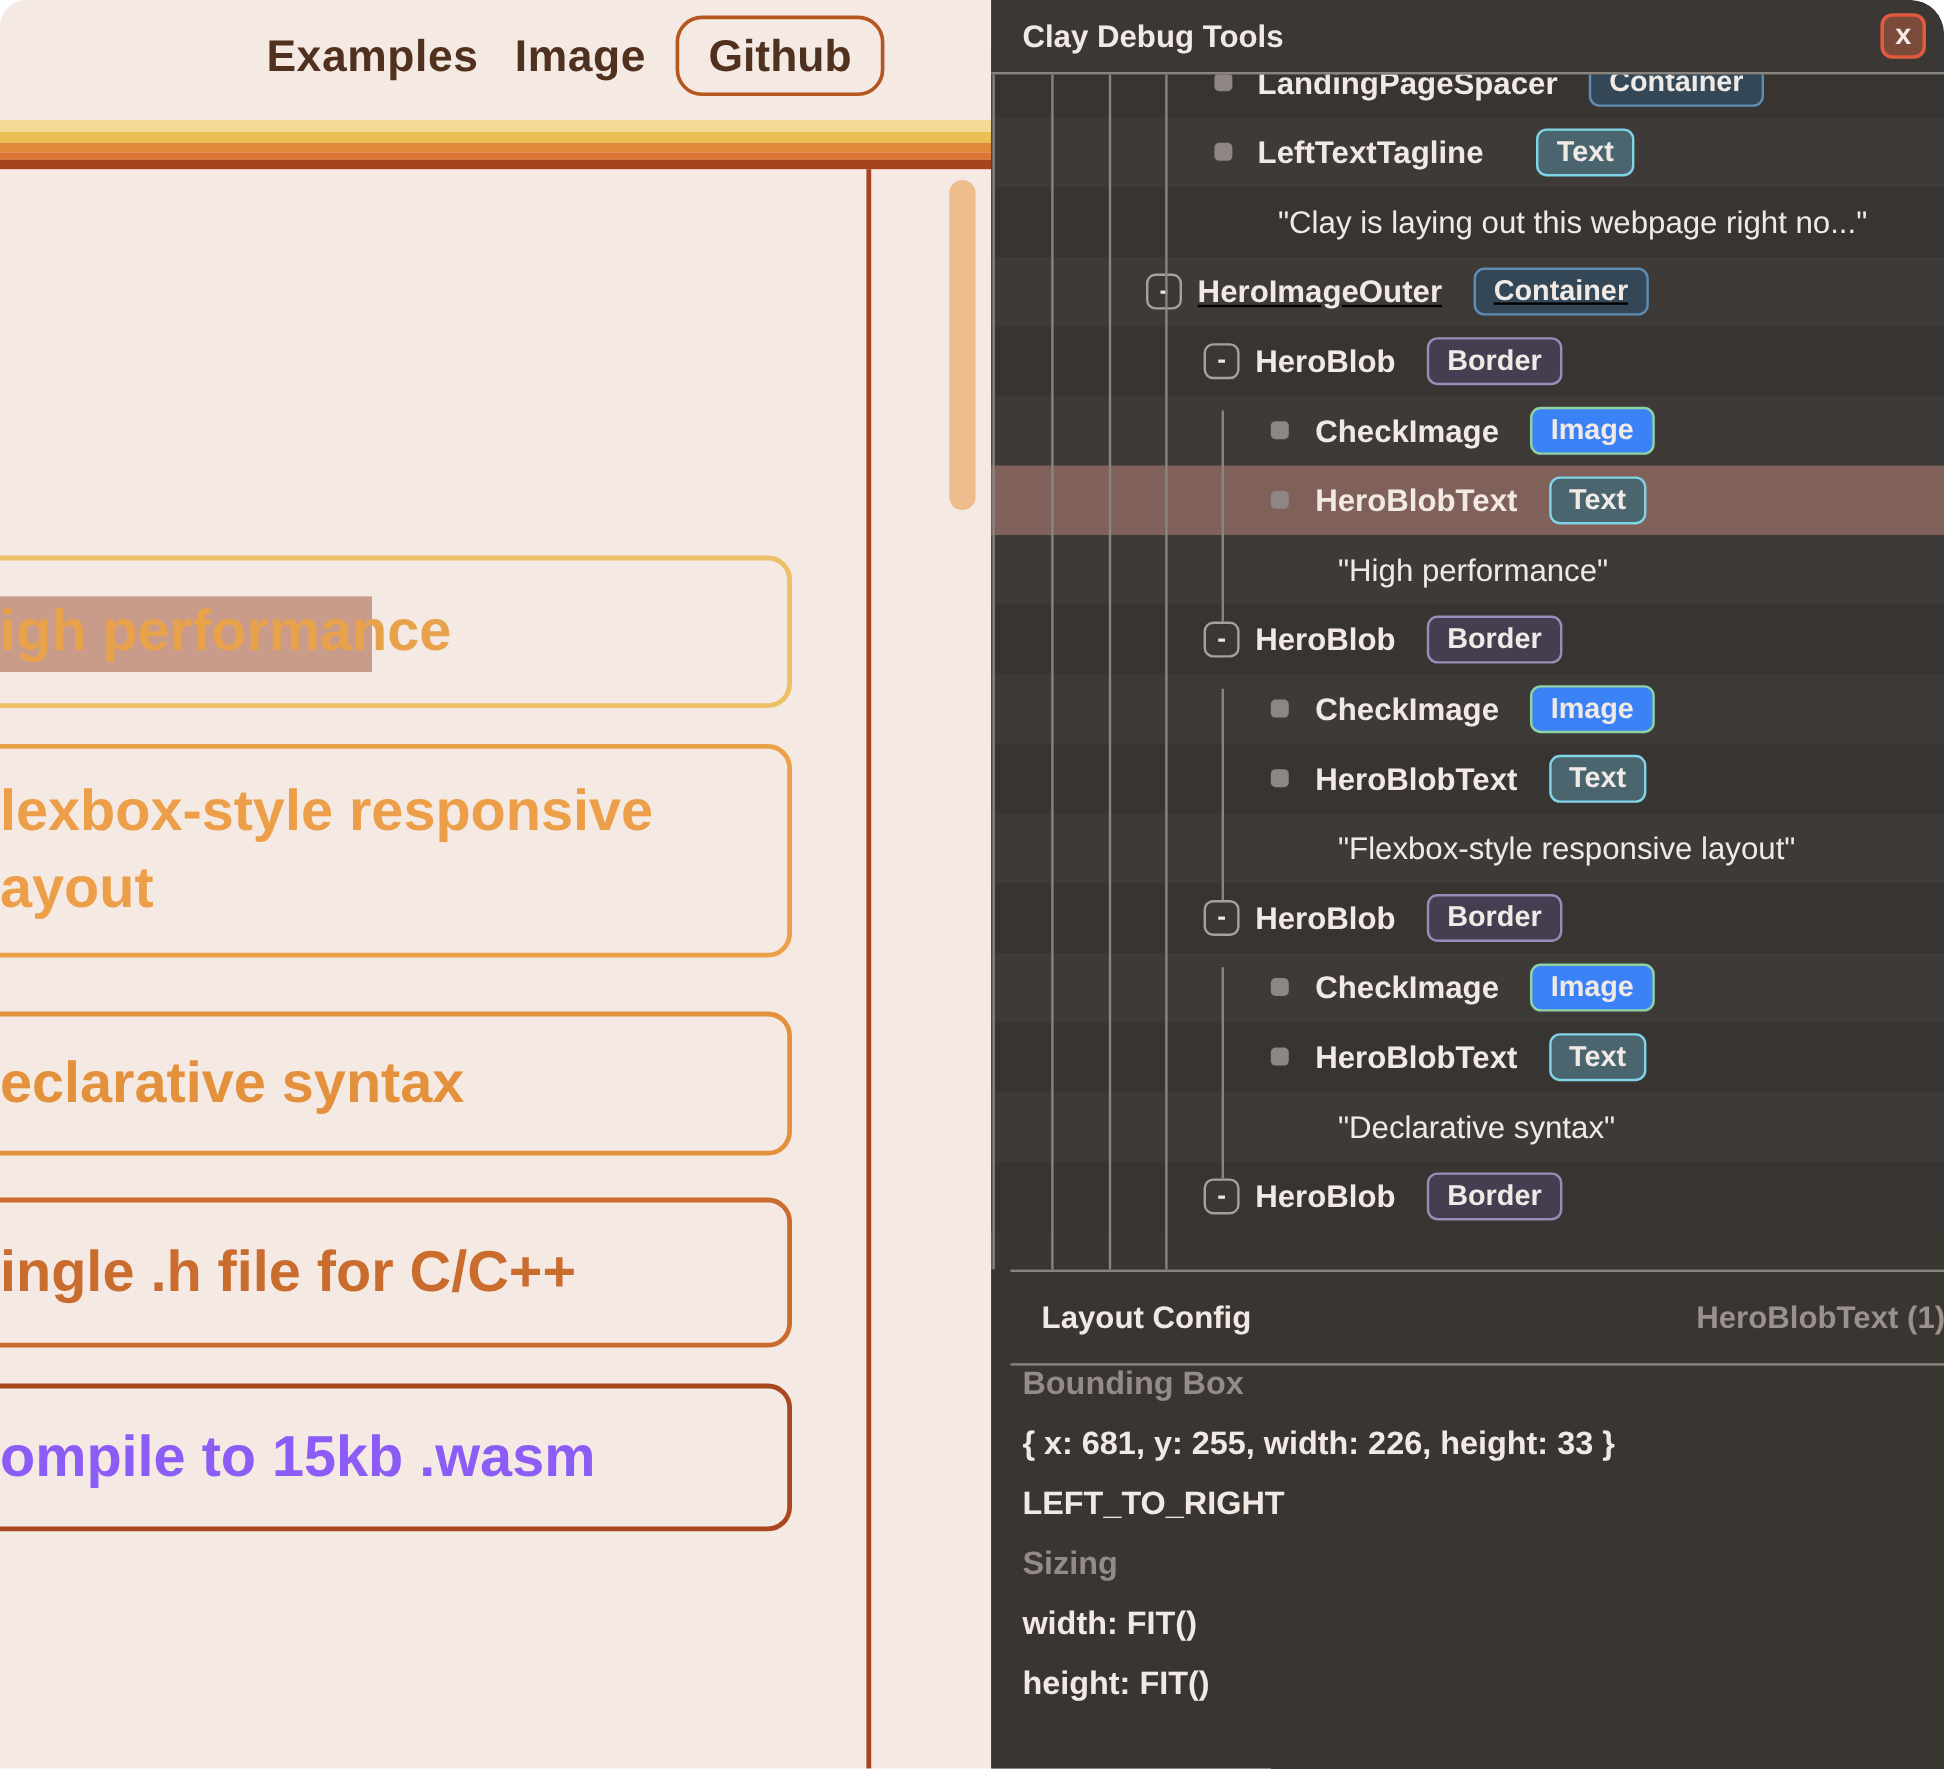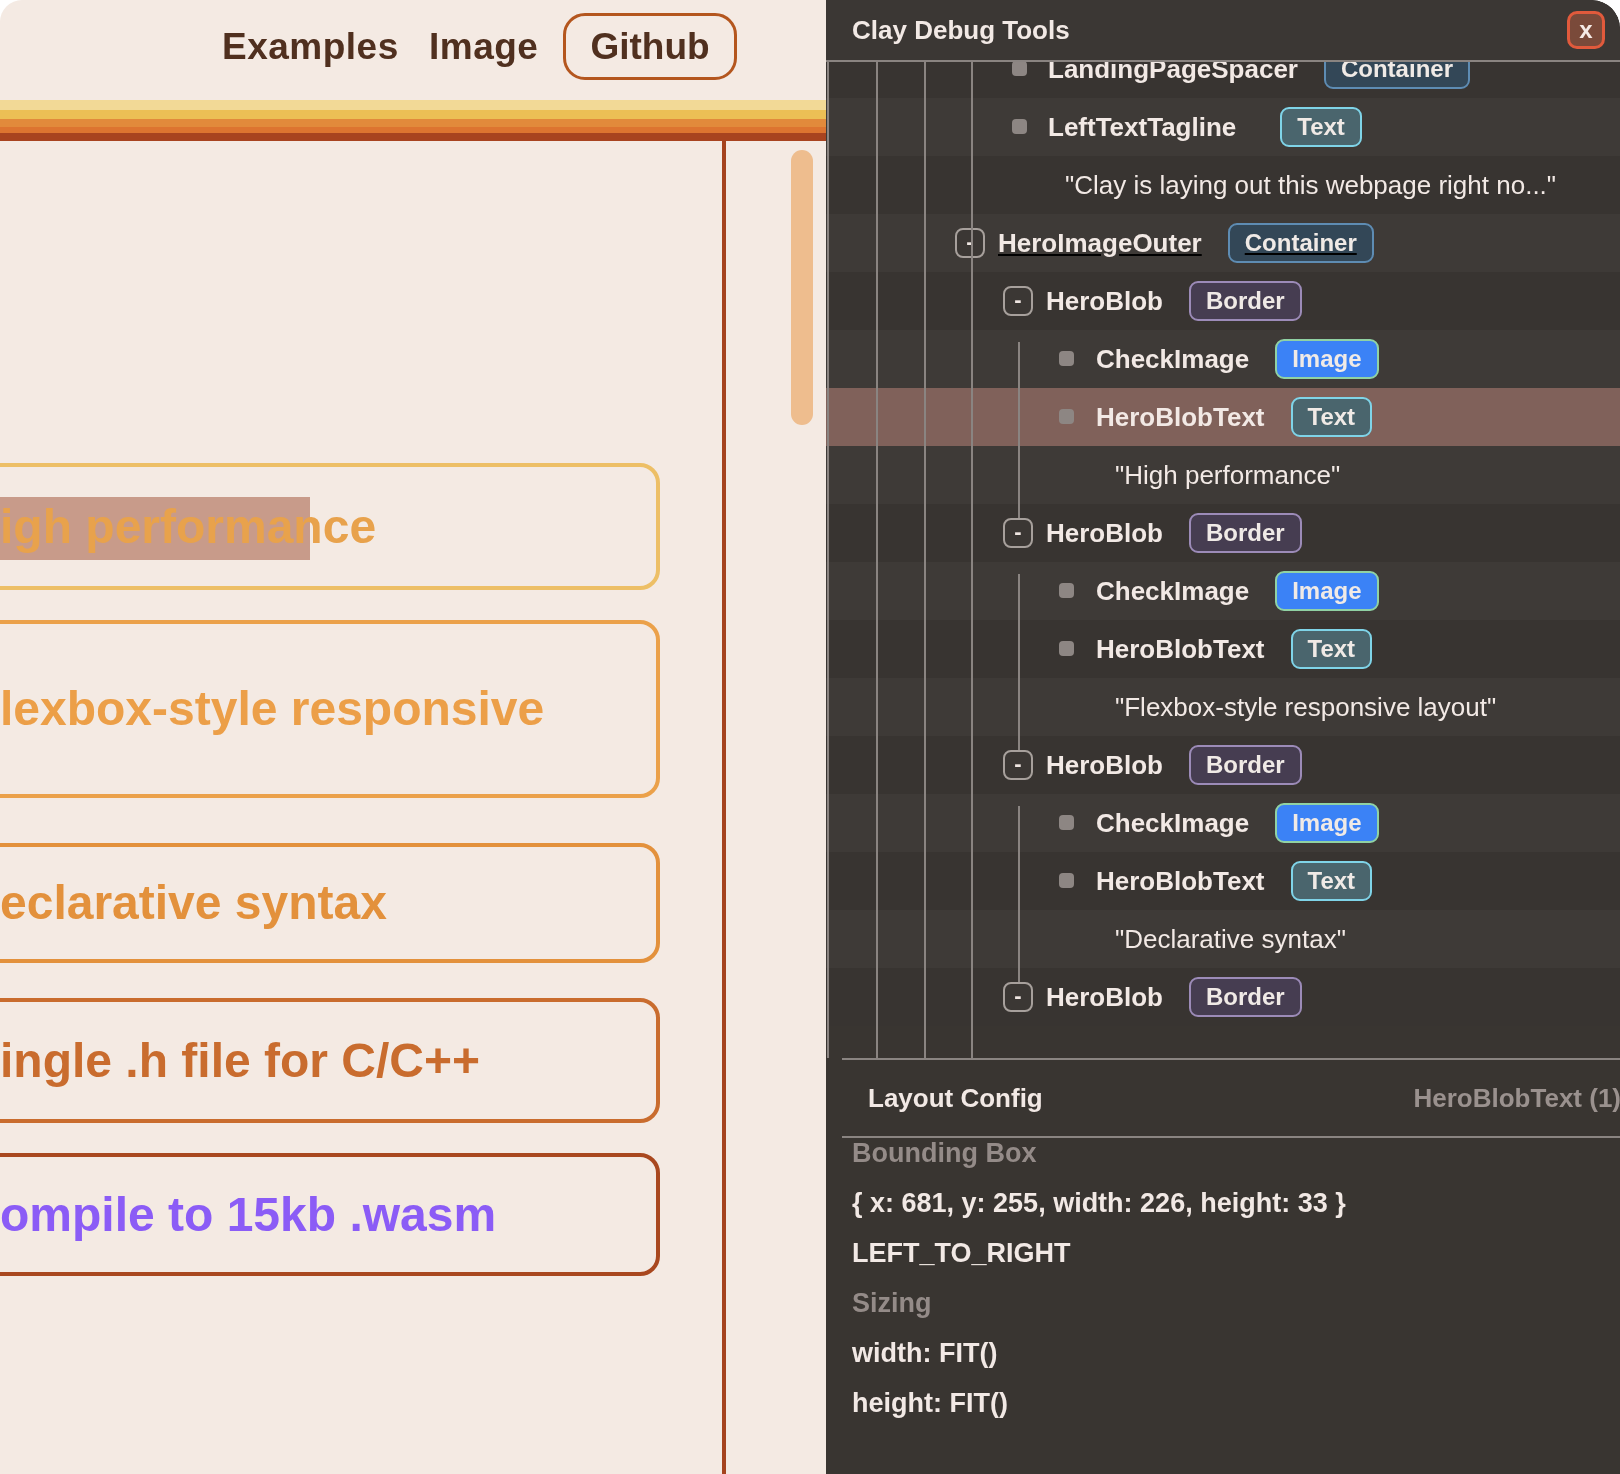--- a/index.html
+++ b/index.html
@@ -85,20 +85,21 @@
 
     <div id="v-divider"></div>
     <div id="scroll-thumb"></div>
     <div id="hero-highlight"></div>
     <div id="boxes">
         <div class="feature-box" style="top: 463px; height: 127px; border-color: rgb(237, 191, 102);">
           <div class="feature-line" style="color: rgb(232, 162, 76);">igh performance</div>
         </div>
         <div class="feature-box" style="top: 620px; height: 178px; border-color: rgb(235, 161, 74);">
           <div class="feature-line" style="color: rgb(236, 159, 72);">lexbox-style responsive</div>
+          <div class="feature-line" style="color: rgb(236, 159, 72);">ayout</div>
         </div>
         <div class="feature-box" style="top: 843px; height: 120px; border-color: rgb(227, 145, 60);">
           <div class="feature-line" style="color: rgb(227, 145, 60);">eclarative syntax</div>
         </div>
         <div class="feature-box" style="top: 998px; height: 125px; border-color: rgb(201, 108, 46);">
           <div class="feature-line" style="color: rgb(201, 108, 46);">ingle .h file for C/C++</div>
         </div>
         <div class="feature-box" style="top: 1153px; height: 123px; border-color: rgb(169, 72, 31);">
           <div class="feature-line" style="color: #8b5cf6;">ompile to 15kb .wasm</div>
         </div>

